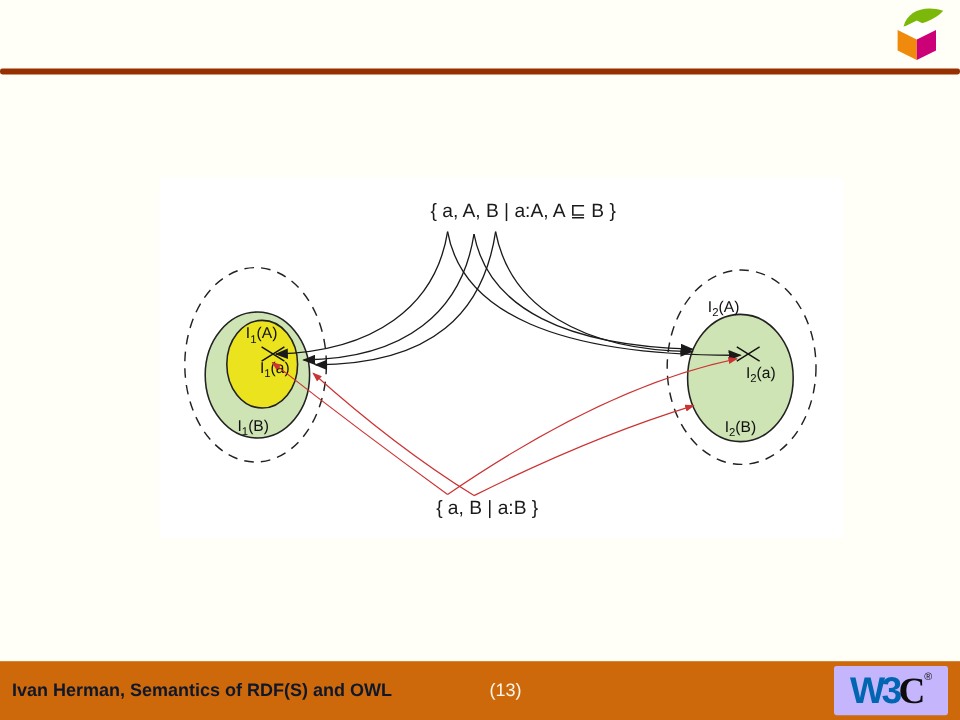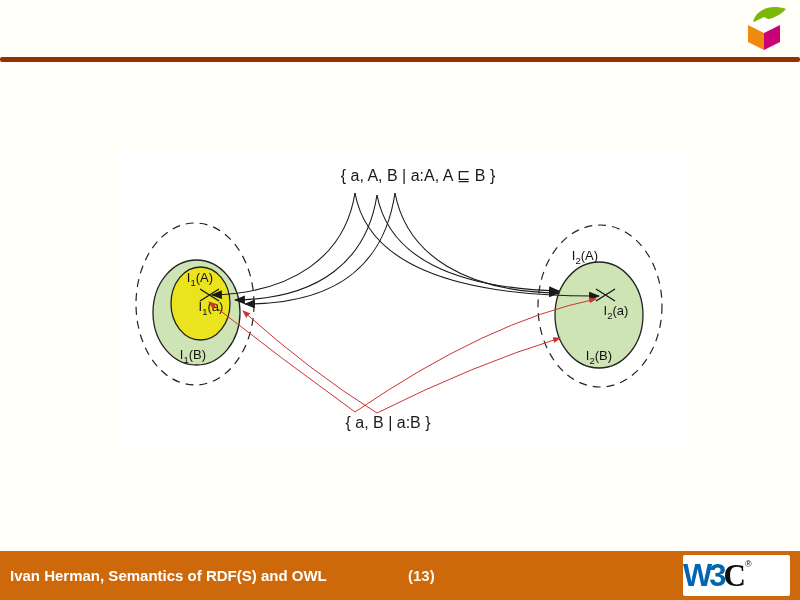--- a/index.html
+++ b/index.html
@@ -18,44 +18,44 @@
     white-space:nowrap;
   }
   .title .marker{font-size:23px;margin-right:10px;}
   .header-rule{
     position:absolute;left:0;top:57px;width:800px;height:5px;
     background:#963000;border-radius:2px;
   }
   .cube-logo{position:absolute;top:5px;right:13px;}
   
   .diagram{
-    position:absolute;left:115px;top:148px;width:570px;height:300px;
+    position:absolute;left:133px;top:148px;width:570px;height:300px;
     background:#FFFFFF;
   }
   .diagram svg{display:block;}
   .setlbl{font-size:16px;fill:#1a1a1a;font-family:"Liberation Sans",sans-serif;}
   .ilbl{font-size:13px;fill:#111;font-family:"Liberation Sans",sans-serif;}
   .ilbl .sub{font-size:9.5px;}
   
   .footer{
     position:absolute;left:0;bottom:0;width:800px;height:49px;
     background:#CE690B;
   }
   .footer .author{
     position:absolute;left:10px;top:0;line-height:49px;
-    font-size:15px;font-weight:bold;color:#ffffff;white-space:nowrap;text-align:center;
+    font-size:15px;font-weight:bold;color:#0f172a;white-space:nowrap;text-align:center;
   }
   .footer .page{
     position:absolute;left:408px;top:0;line-height:49px;
-    font-size:15px;font-weight:bold;color:#FDF6EC;
+    font-size:15px;font-weight:normal;color:#FDF6EC;
   }
   .w3c-logo{
-    position:absolute;right:10px;top:4px;width:107px;height:41px;
-    background:#ffffff;border-radius:2px;
-    display:flex;align-items:center;
+    position:absolute;right:10px;top:4px;width:95px;height:41px;
+    background:#c4b5fd;border-radius:2px;
+    display:flex;align-items:center;justify-content:center;
   }
   .w3c-logo .w3{
     font-size:31px;font-weight:bold;letter-spacing:-3px;color:#0066B2;
     font-family:"Liberation Sans",sans-serif;
   }
   .w3c-logo .c{
     font-size:31px;font-weight:bold;letter-spacing:-1px;color:#0D0D0D;
     font-family:"Liberation Serif",serif;
   }
   .w3c-logo .reg{

